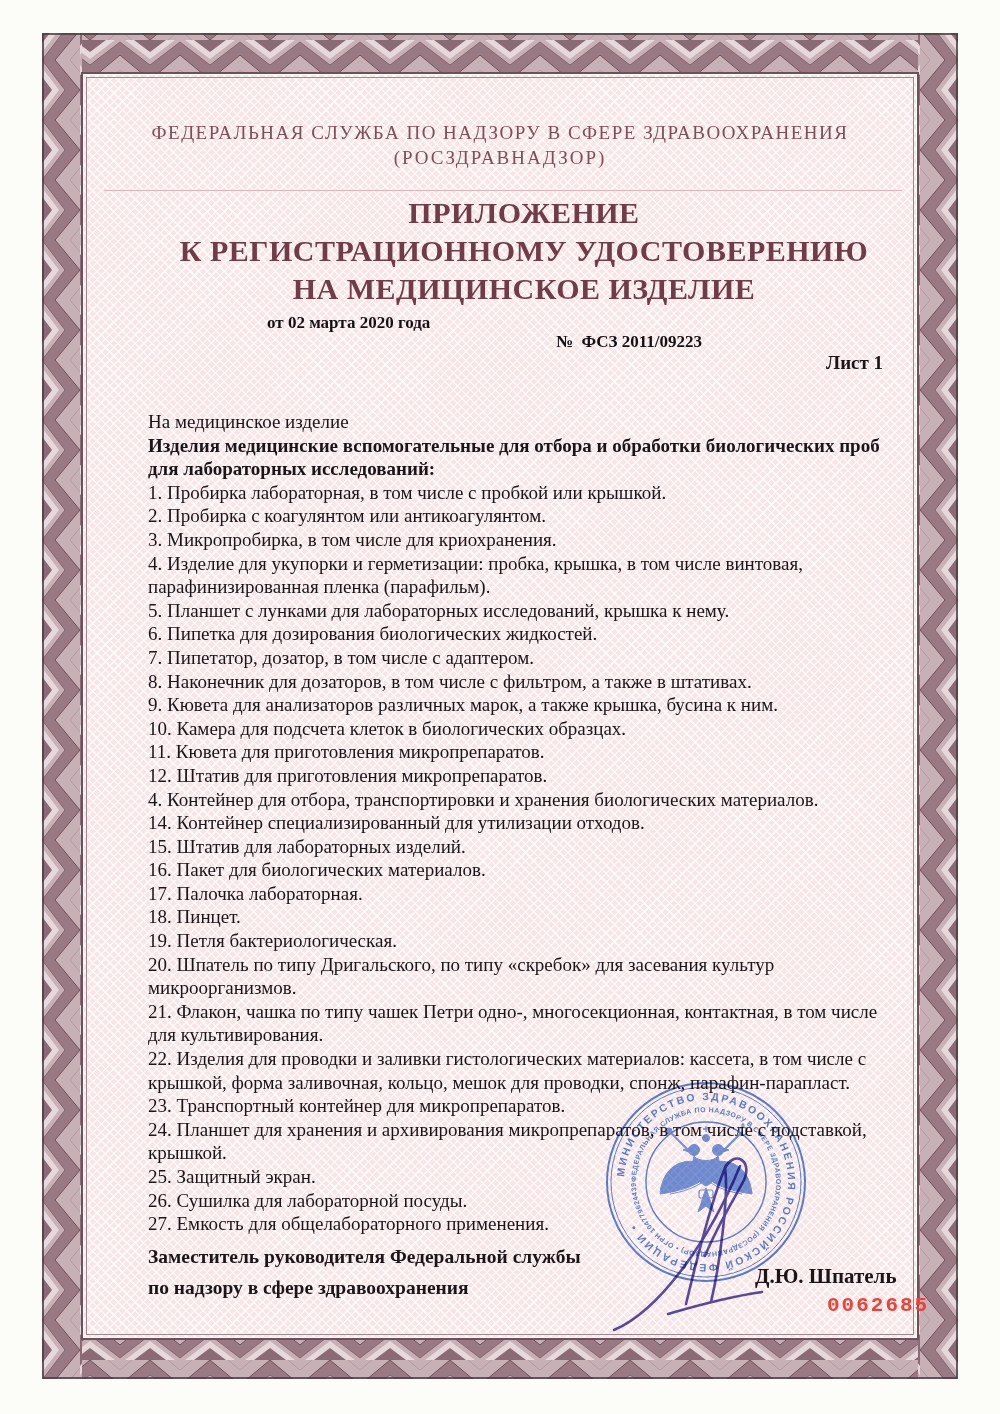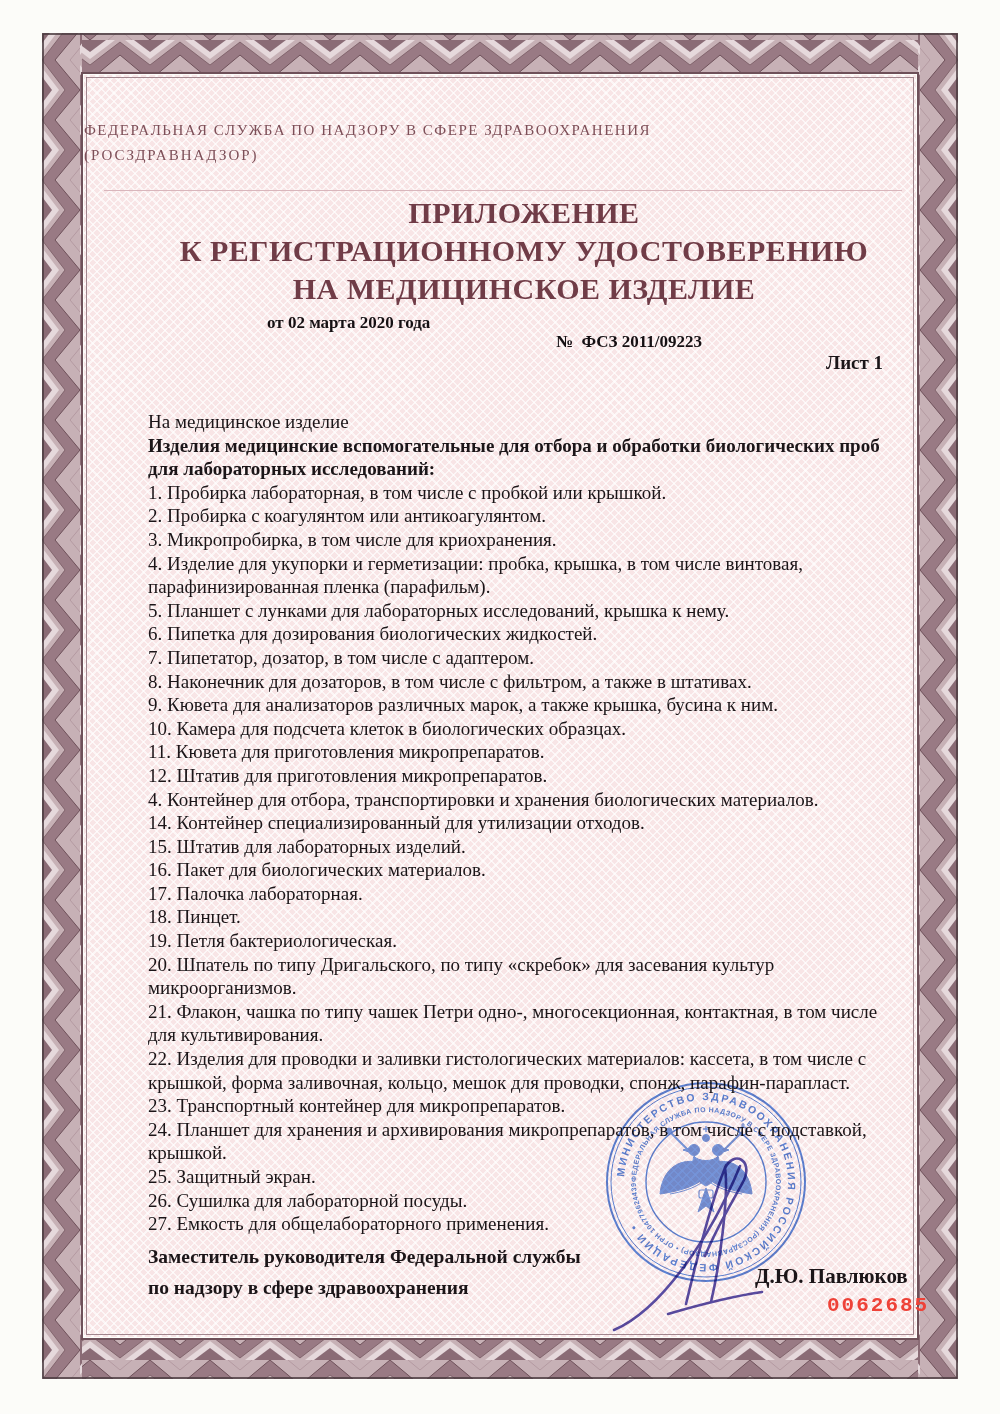--- a/index.html
+++ b/index.html
@@ -11,21 +11,21 @@
   }
   .frame-svg{position:absolute;left:0;top:0;width:1000px;height:1414px;}
   .content-bg{
     position:absolute;left:84px;top:75px;width:832px;height:1262px;
     background-color:#f8e5e6;
     background-image:
       repeating-linear-gradient(45deg, rgba(255,255,255,.65) 0 1.6px, rgba(255,255,255,0) 1.6px 6px),
       repeating-linear-gradient(-45deg, rgba(255,255,255,.65) 0 1.6px, rgba(255,255,255,0) 1.6px 6px);
   }
   .abs{position:absolute;}
-  .hdr{left:84px;width:832px;color:#7d4f58;font-size:15px;letter-spacing:1.5px;}
+  .hdr{left:84px;width:832px;text-align:center;color:#7d4f58;font-size:19px;letter-spacing:1.5px;}
   .hdr1{top:122px;}
   .hdr2{top:147px;letter-spacing:2px;}
   .divider{left:104px;top:190px;width:798px;height:1px;background:#d9b6bc;}
   .title{left:84px;width:880px;text-align:center;color:#703c47;font-weight:700;font-size:30px;letter-spacing:.5px;}
   .t1{top:196px;}
   .t2{top:234px;}
   .t3{top:272px;}
   .daterow{font-weight:700;font-size:17px;color:#151013;}
   .date{left:267px;top:313px;}
   .regnum{left:556px;top:332px;white-space:pre;}
@@ -122,21 +122,21 @@
         <p>23. Транспортный контейнер для микропрепаратов.</p>
         <p>24. Планшет для хранения и архивирования микропрепаратов, в том числе с подставкой, крышкой.</p>
         <p>25. Защитный экран.</p>
         <p>26. Сушилка для лабораторной посуды.</p>
         <p>27. Емкость для общелабораторного применения.</p>
       </div>
     <p class="sigline sig-first">Заместитель руководителя Федеральной службы</p>
     <p class="sigline">по надзору в сфере здравоохранения</p>
   </div>
 
-  <div class="abs signname">Д.Ю. Павлюков</div>
+  <div class="abs signname">Д.Ю. Шпатель</div>
   <div class="abs serial">0062685</div>
 
   <svg class="abs stamp-svg" width="212" height="212" viewBox="0 0 212 212" xmlns="http://www.w3.org/2000/svg">
     <defs>
       <path id="arcOuter" d="M24,106 A82,82 0 1 1 188,106 A82,82 0 1 1 24,106"></path>
       <path id="arcInner" d="M36,106 A70,70 0 1 1 176,106 A70,70 0 1 1 36,106"></path>
     </defs>
     <g stroke="#4a77d4" fill="none">
       <circle cx="106" cy="106" r="99" stroke-width="2"></circle>
       <circle cx="106" cy="106" r="95" stroke-width="1"></circle>

